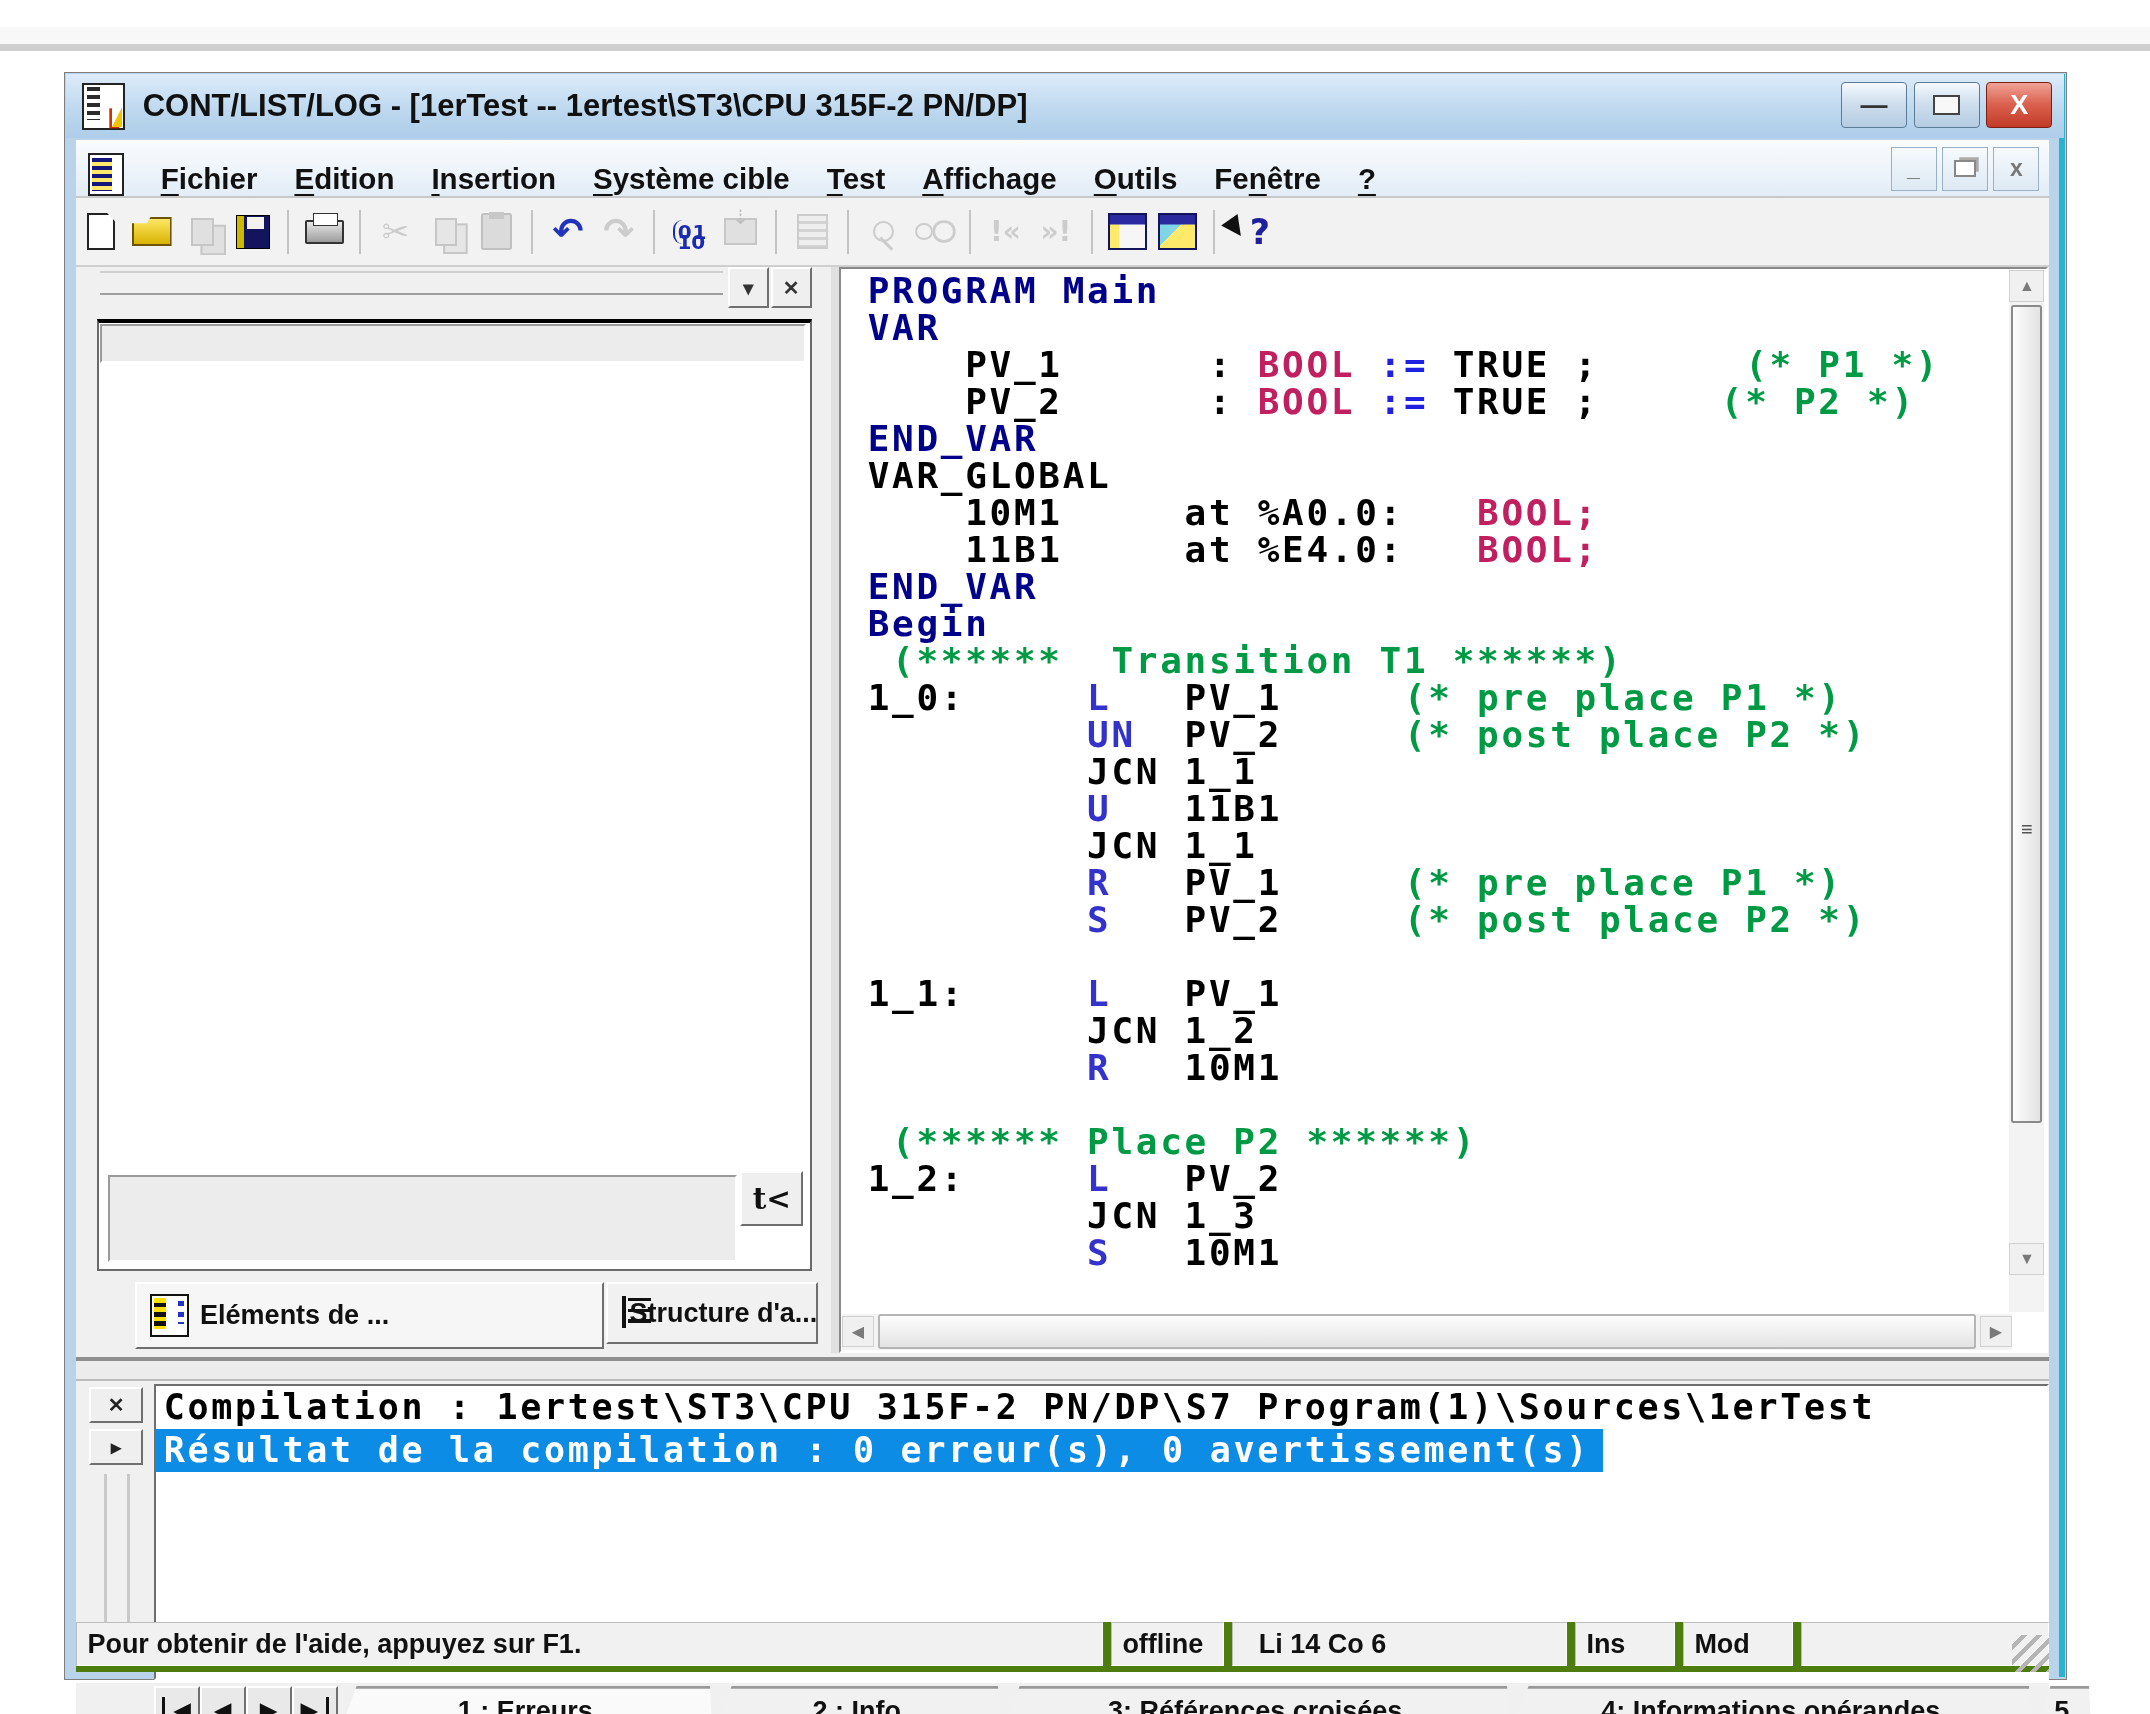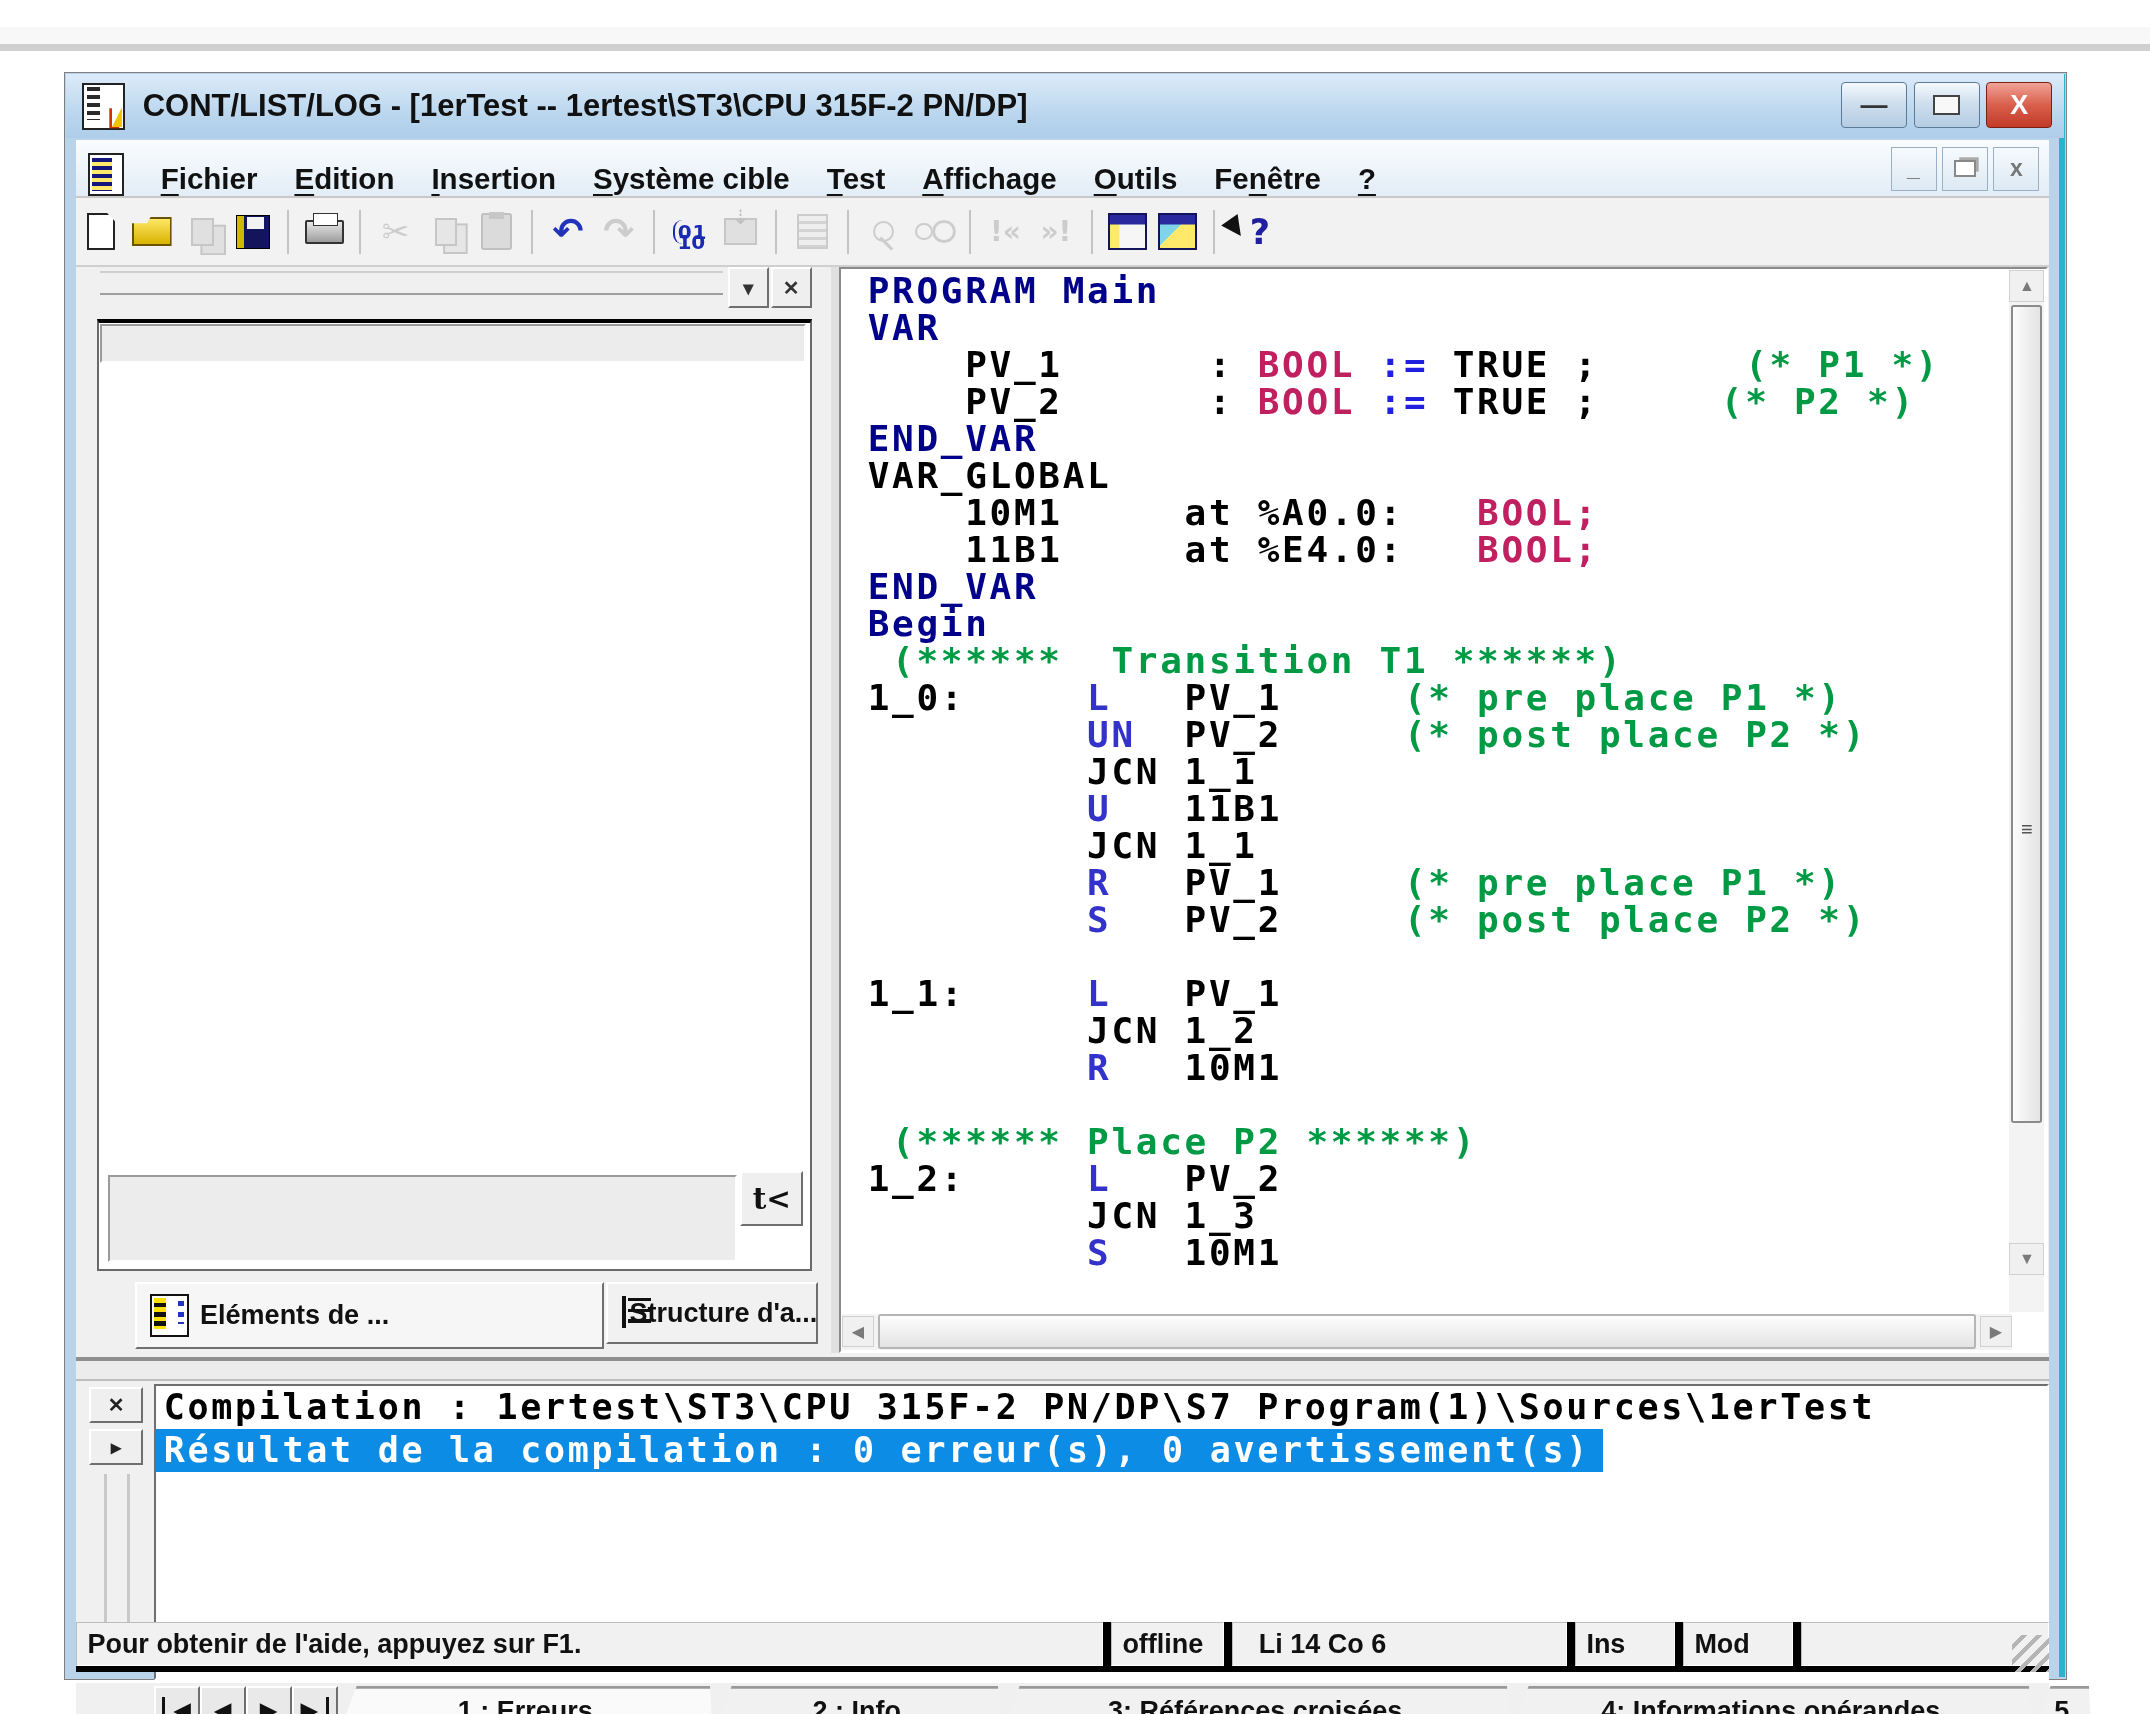--- a/index.html
+++ b/index.html
@@ -178,21 +178,21 @@
      box-shadow:inset 0 2.7px 0 #999,inset 0 -2.7px 0 #8a8a8a;}
   .otab.active{background:#fafafa;z-index:2;}
 
   
   #statusbar{left:0;top:1482px;width:1973px;height:44px;display:flex;gap:8px;align-items:stretch;}
   .pane{background:#f1f1f1;border:1.3px solid;border-color:#bdbdbd #fff #fff #bdbdbd;
      font-size:27px;font-weight:bold;color:#111;display:flex;align-items:center;padding:0 10.7px;
      box-sizing:border-box;white-space:nowrap;overflow:hidden;}
   #grip{position:absolute;right:0;bottom:0;width:37px;height:37px;
      background:repeating-linear-gradient(135deg,transparent 0 6.7px,#b5b5b5 6.7px 10.7px);}
-  #statusbar-wrap{left:0;top:1482px;width:1973px;height:50px;background:#000000;position:absolute;}
+  #statusbar-wrap{left:0;top:1482px;width:1973px;height:50px;background:#4d7c0f;position:absolute;}
 </style>
 </head>
 <body>
 
 <div id="app">
   <div class="abs" id="band1"></div>
   <div class="abs" id="band2"></div>
 
   <div class="abs" id="win">
     <div class="abs" id="win-right-accent"></div>

